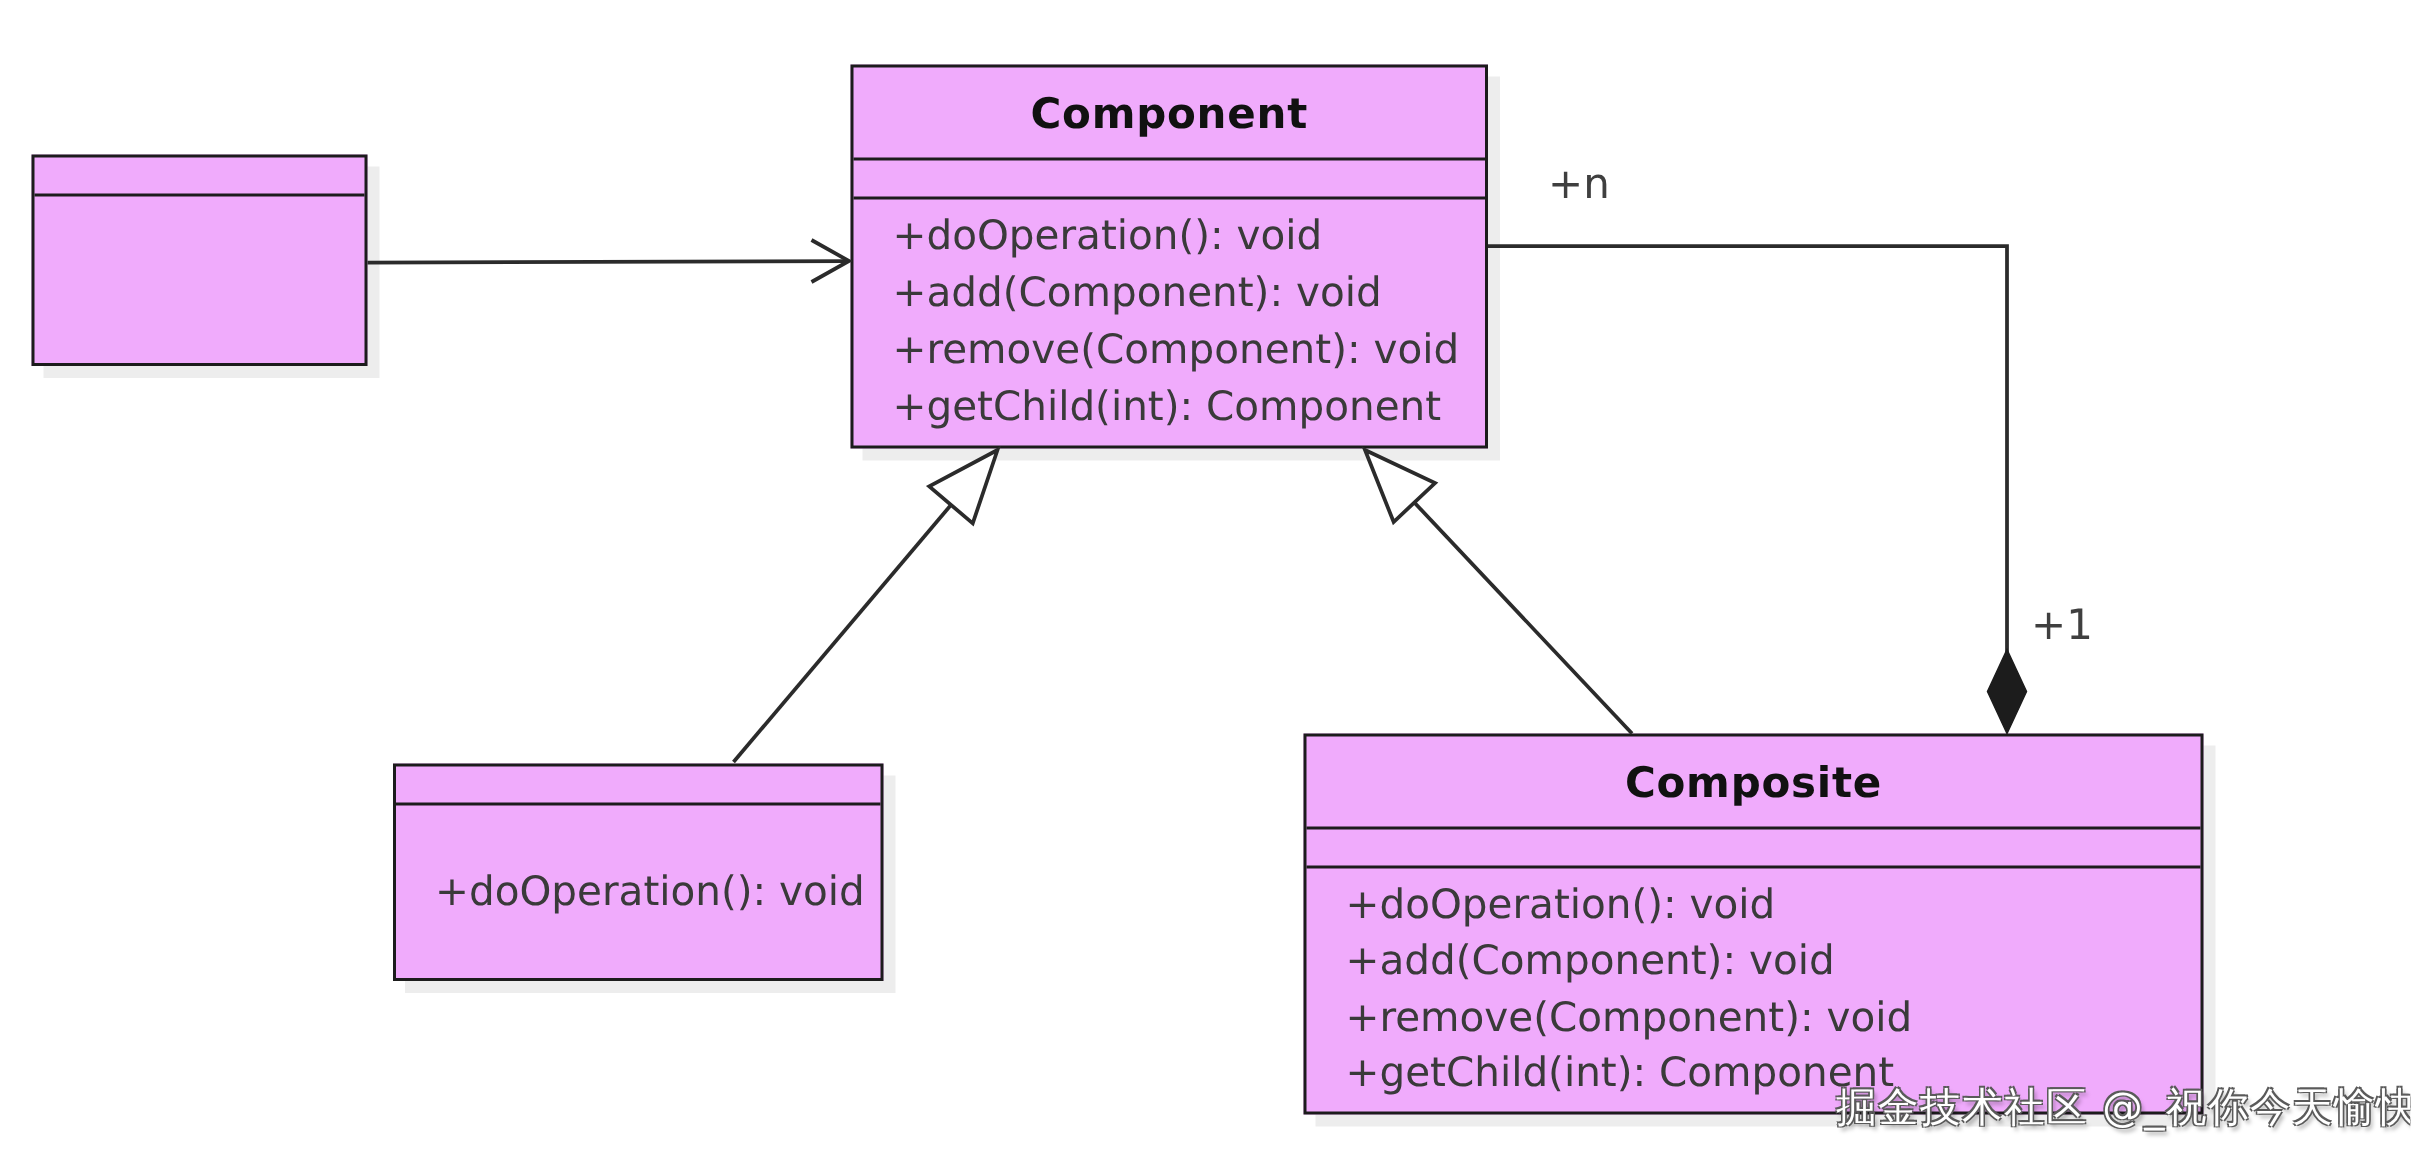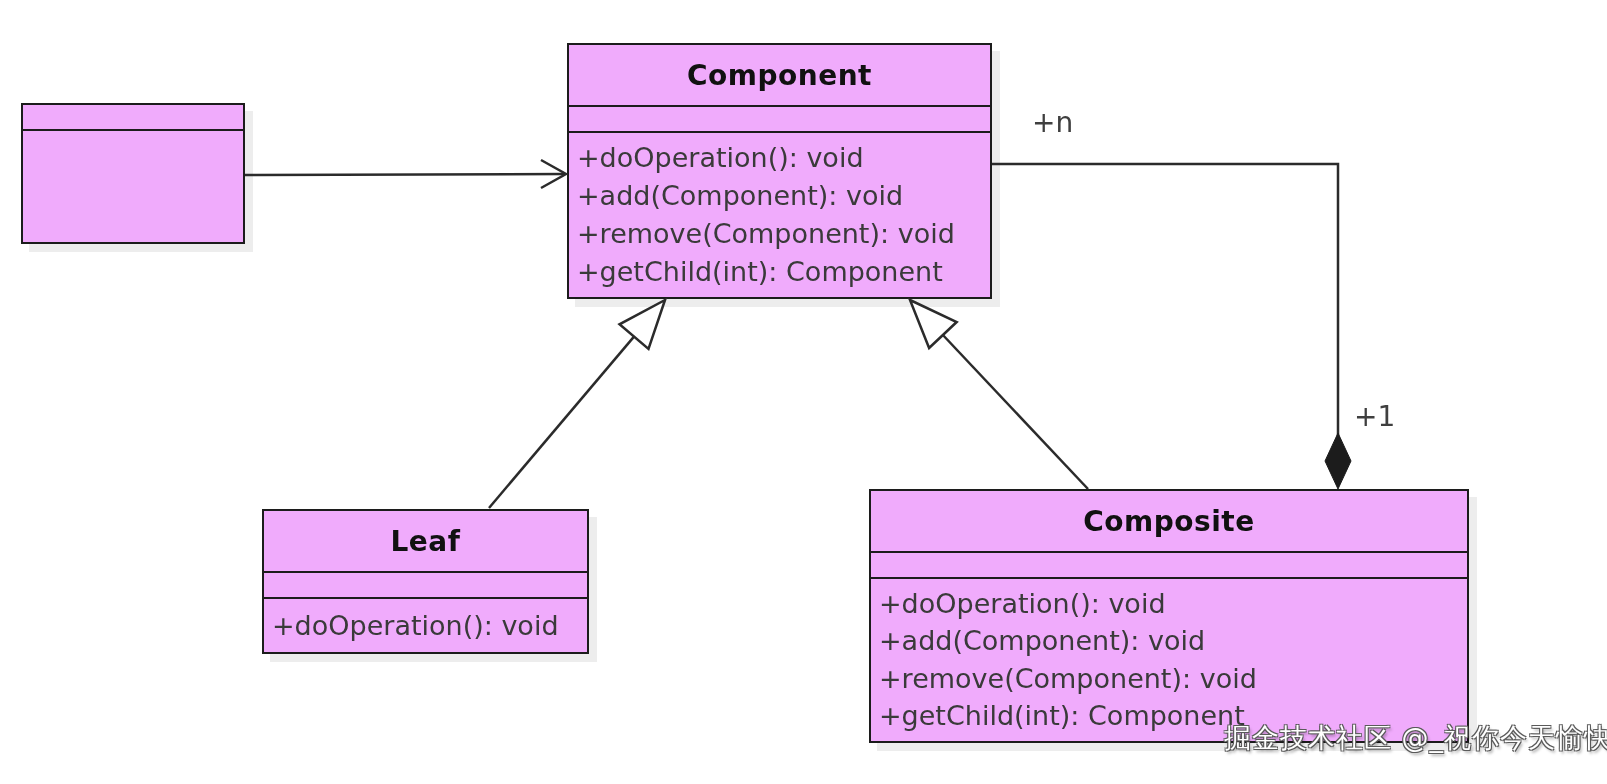--- a/index.html
+++ b/index.html
@@ -33,20 +33,21 @@
     flex:0 0 24px;
     border-bottom:2px solid #1c1c1c;
   }
   .uml-methods{
     flex:1 1 auto;
     display:flex;flex-direction:column;justify-content:space-evenly;
     padding:2px 8px;
     font-size:27px;color:#3a3a3a;
     white-space:nowrap;
     overflow:hidden;
+    margin-left:18px;
   }
   .uml-methods .m{line-height:1.1;}
   #connector-layer{
     position:absolute;left:0;top:0;z-index:2;pointer-events:none;
   }
   .mult-label{
     position:absolute;z-index:3;
     font-size:28px;color:#3f3f3f;
     white-space:nowrap;
   }
@@ -92,21 +93,20 @@
     <div class="uml-attrs"></div>
     <div class="uml-methods">
       <div class="m">+doOperation(): void</div>
       <div class="m">+add(Component): void</div>
       <div class="m">+remove(Component): void</div>
       <div class="m">+getChild(int): Component</div>
     </div>
   </div>
 
   <div class="uml-class" style="left:262px;top:509px;width:327px;height:145px">
-    <div class="uml-title">Leaf</div>
     <div class="uml-attrs"></div>
     <div class="uml-methods">
       <div class="m">+doOperation(): void</div>
     </div>
   </div>
 
   <div class="uml-class" style="left:869px;top:489px;width:600px;height:254px">
     <div class="uml-title">Composite</div>
     <div class="uml-attrs"></div>
     <div class="uml-methods">

